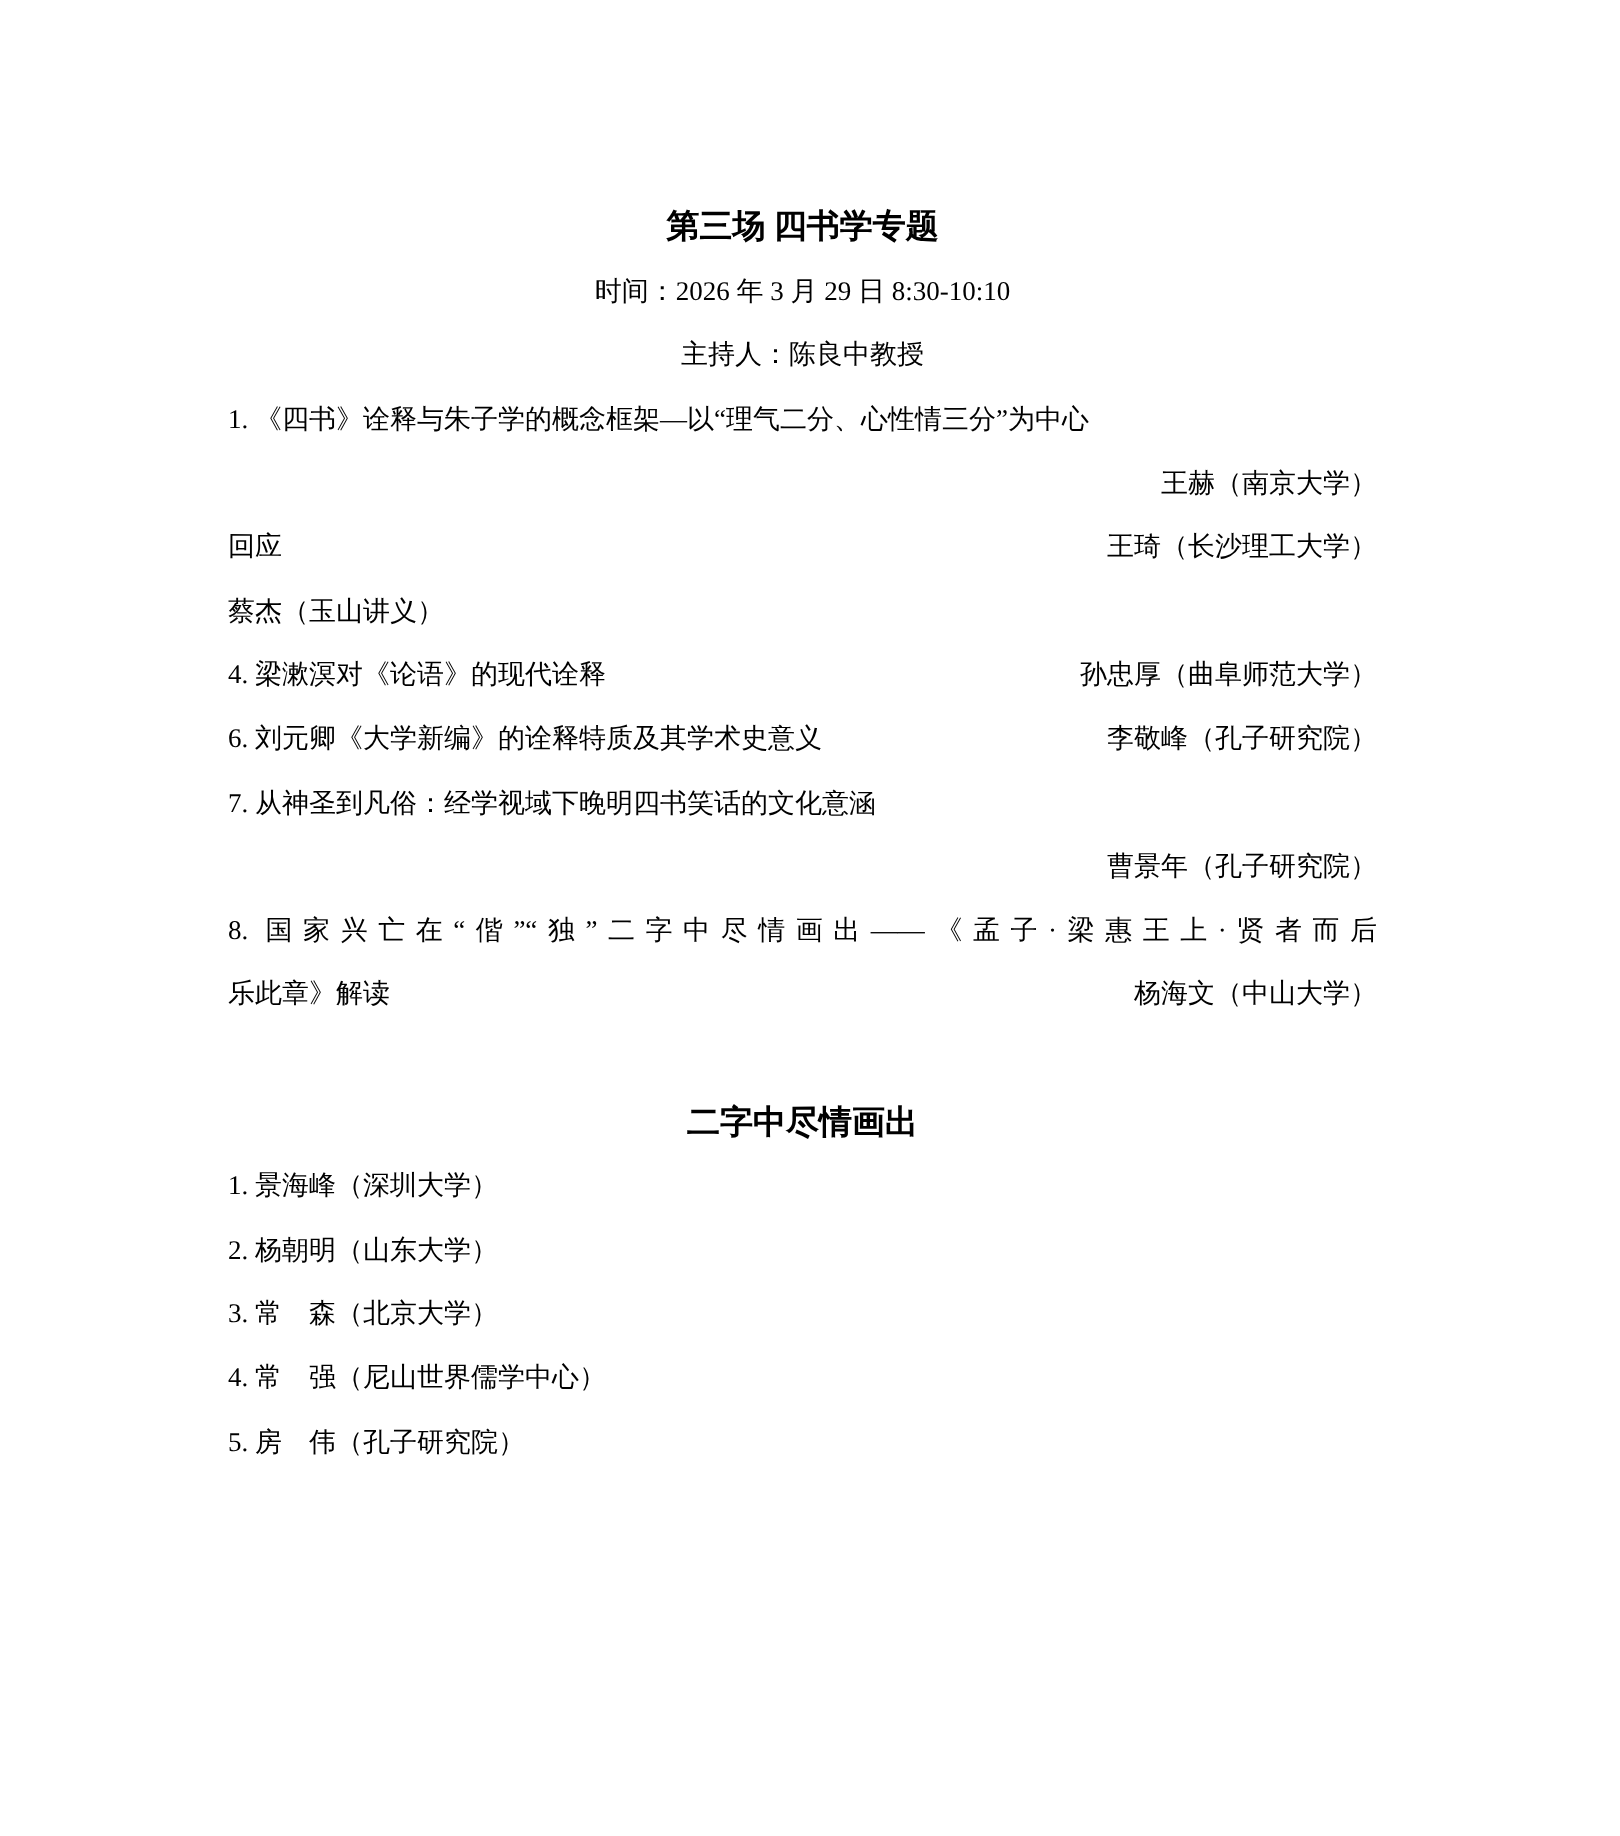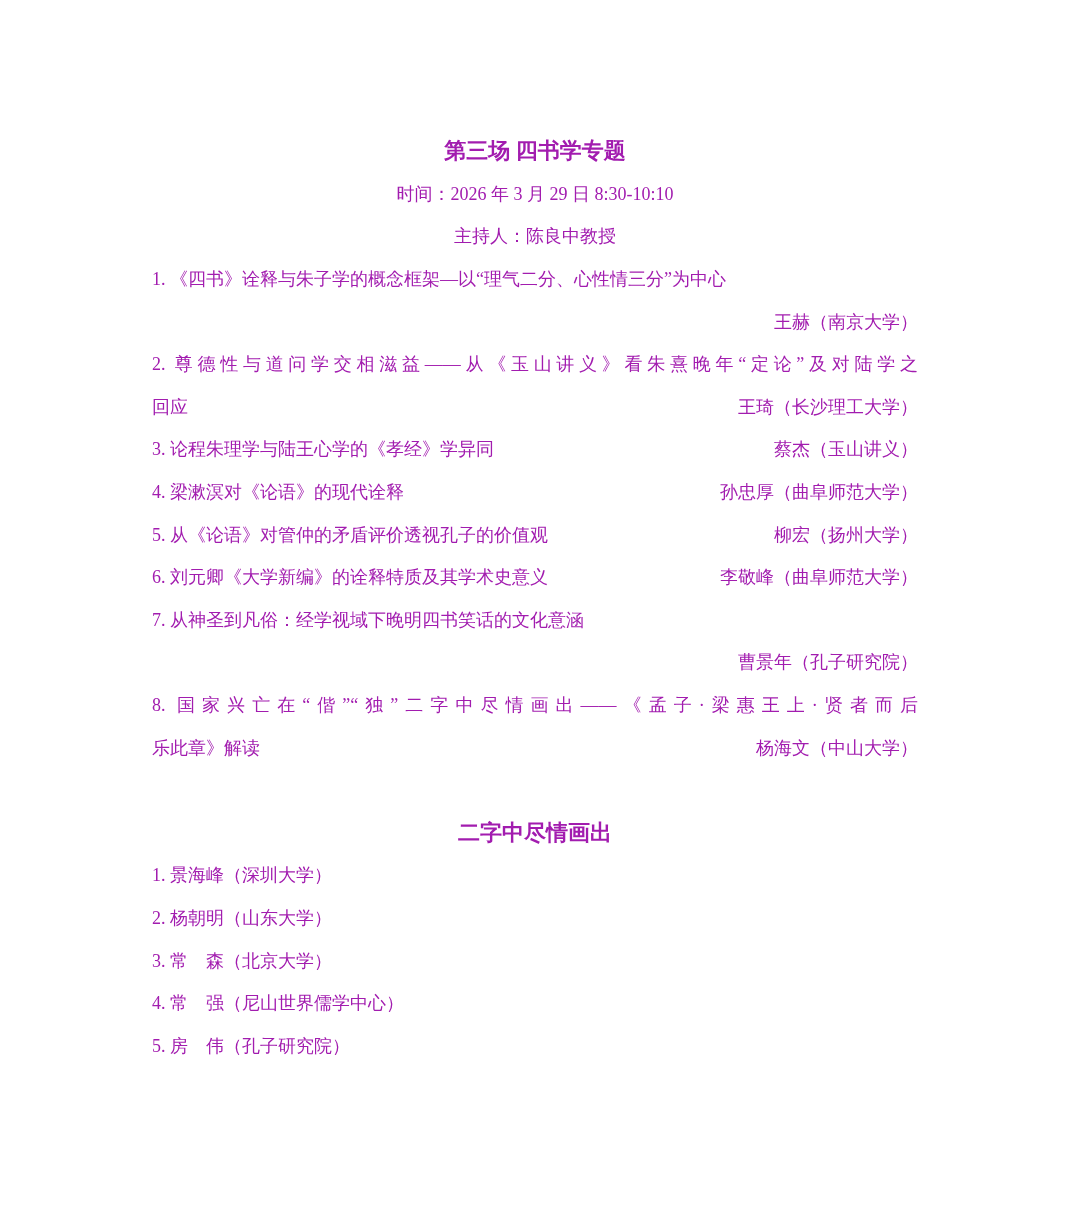--- a/index.html
+++ b/index.html
@@ -7,21 +7,21 @@
     padding: 0;
     background: #ffffff;
   }
   .page {
     position: relative;
     width: 1080px;
     height: 1224px;
     background: #ffffff;
     overflow: hidden;
     font-family: "Liberation Serif", "DejaVu Serif", serif;
-    color: #a21caf;
+    color: #000000;
   }
   .content {
     position: absolute;
     left: 152px;
     top: 130px;
     width: 766px;
   }
   .row {
     height: 42.6px;
     display: flex;
@@ -62,46 +62,38 @@
       <span>主持人：陈良中教授</span>
     </div>
 
     <div class="row">
       <span class="l">1. 《四书》诠释与朱子学的概念框架—以“理气二分、心性情三分”为中心</span>
     </div>
     <div class="row rightonly">
       <span class="r">王赫（南京大学）</span>
     </div>
 
-    <div class="row justified">
-      <span>2. 尊德性与道问学交相滋益——从《玉山讲义》看朱熹晚年“定论”及对陆学之</span>
-    </div>
     <div class="row">
       <span class="l">回应</span>
       <span class="r">王琦（长沙理工大学）</span>
     </div>
 
     <div class="row">
-      <span class="l">3. 论程朱理学与陆王心学的《孝经》学异同</span>
       <span class="r">蔡杰（玉山讲义）</span>
     </div>
 
     <div class="row">
       <span class="l">4. 梁漱溟对《论语》的现代诠释</span>
       <span class="r">孙忠厚（曲阜师范大学）</span>
     </div>
 
-    <div class="row">
-      <span class="l">5. 从《论语》对管仲的矛盾评价透视孔子的价值观</span>
-      <span class="r">柳宏（扬州大学）</span>
-    </div>
 
     <div class="row">
       <span class="l">6. 刘元卿《大学新编》的诠释特质及其学术史意义</span>
-      <span class="r">李敬峰（曲阜师范大学）</span>
+      <span class="r">李敬峰（孔子研究院）</span>
     </div>
 
     <div class="row">
       <span class="l">7. 从神圣到凡俗：经学视域下晚明四书笑话的文化意涵</span>
     </div>
     <div class="row rightonly">
       <span class="r">曹景年（孔子研究院）</span>
     </div>
 
     <div class="row justified">

